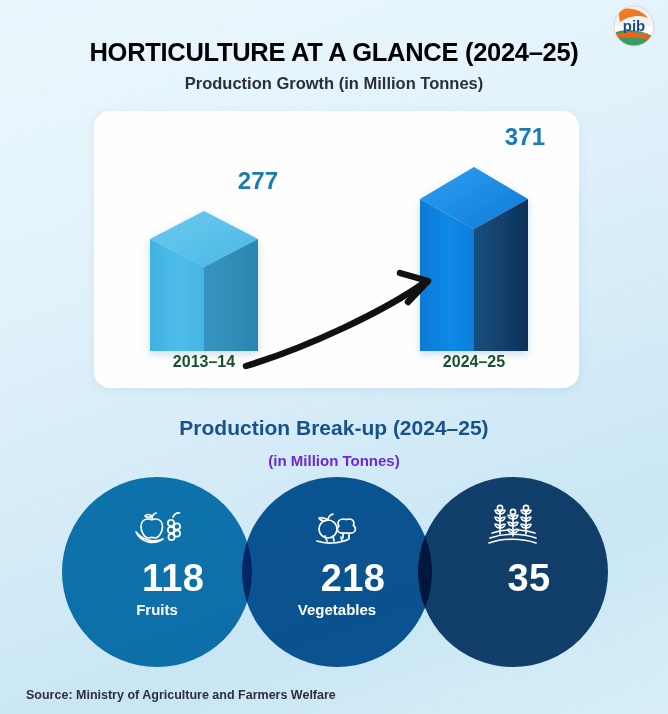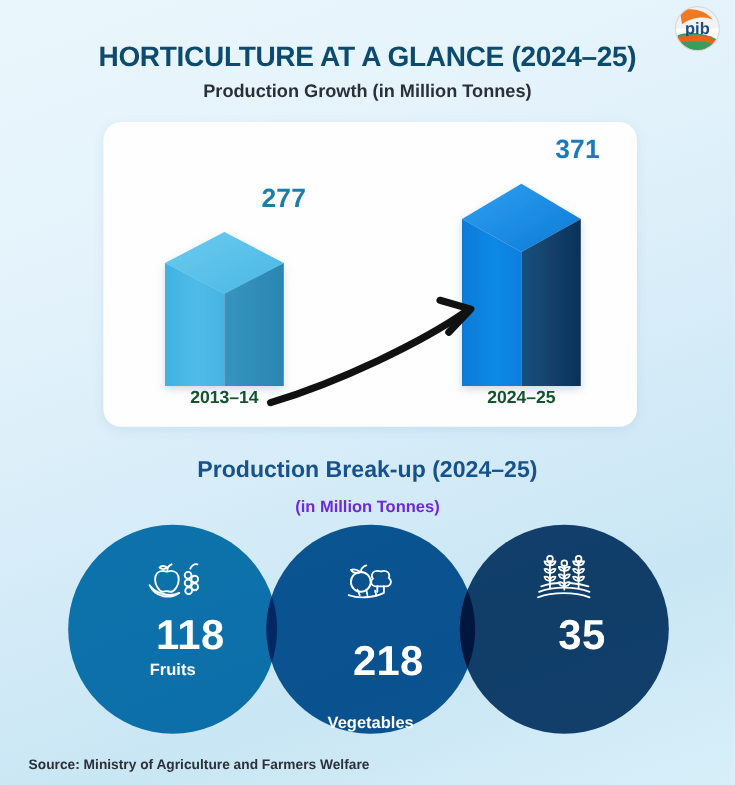--- a/index.html
+++ b/index.html
@@ -27,21 +27,21 @@
   
   .main-title {
     position: absolute;
     top: 38px;
     left: 0;
     width: 668px;
     text-align: center;
     font-size: 25.5px;
     font-weight: bold;
     letter-spacing: -0.3px;
-    color: #0c4a6e;
+    color: #000000;
     white-space: nowrap;
   }
   .sub-title {
     position: absolute;
     top: 74px;
     left: 0;
     width: 668px;
     text-align: center;
     font-size: 16.5px;
     font-weight: bold;
@@ -261,21 +261,21 @@
         <circle cx="45.5" cy="34" r="3.1"></circle>
         <path d="M47 14c1.5-3 4-4.5 6.5-4"></path>
         <path d="M10 29c6 8 18 11 27 7-9 6-22 4-27-7z"></path>
       </svg>
     </div>
     <div class="c-value">118</div>
     <div class="c-label">Fruits</div>
   </div>
 
   <div class="circle" style="left:242px; background:#0c5b96;"></div>
-  <div class="circle-content" style="left:242px;justify-content:space-between;">
+  <div class="circle-content" style="left:242px;">
     <div class="c-icon">
       <svg width="64" height="46" viewBox="0 0 64 46" fill="none" stroke="#ffffff" stroke-width="1.7" stroke-linecap="round" stroke-linejoin="round">
         <path d="M14 26a9 9 0 0 1 9-9 9 9 0 0 1 9 9 9 9 0 0 1-9 9 9 9 0 0 1-9-9z"></path>
         <path d="M23 17c0-3 2-5 5-6"></path>
         <path d="M23 17c-3-2-6-3-9-2 1.5 2.5 5 3.5 9 2z"></path>
         <path d="M38 16c-3 0-5 2-5 4.5 0 1 .4 2 1 2.6-1 .7-1.6 1.8-1.6 3 0 2.3 2 4 4.4 4h9c2.6 0 4.6-1.9 4.6-4.2 0-1.5-.8-2.8-2-3.5.3-.6.5-1.3.5-2 0-2.5-2.2-4.4-5-4.4-.8 0-1.6.2-2.3.6C40.8 16.4 39.5 16 38 16z"></path>
         <path d="M38 30v5M44 30v5"></path>
         <path d="M12 38c8 3 22 3 32-2"></path>
         <path d="M20 33l2 5M28 33l1 5M36 34l1 4"></path>
       </svg>

